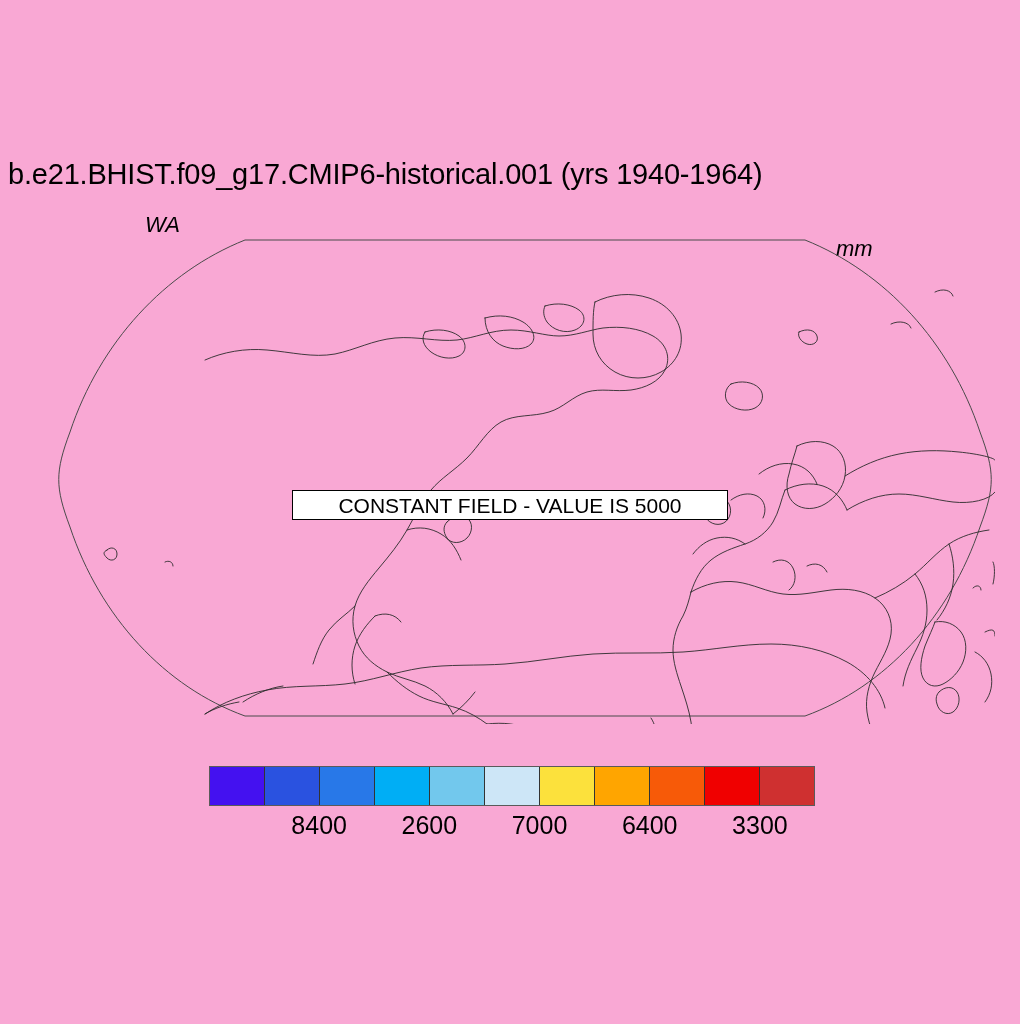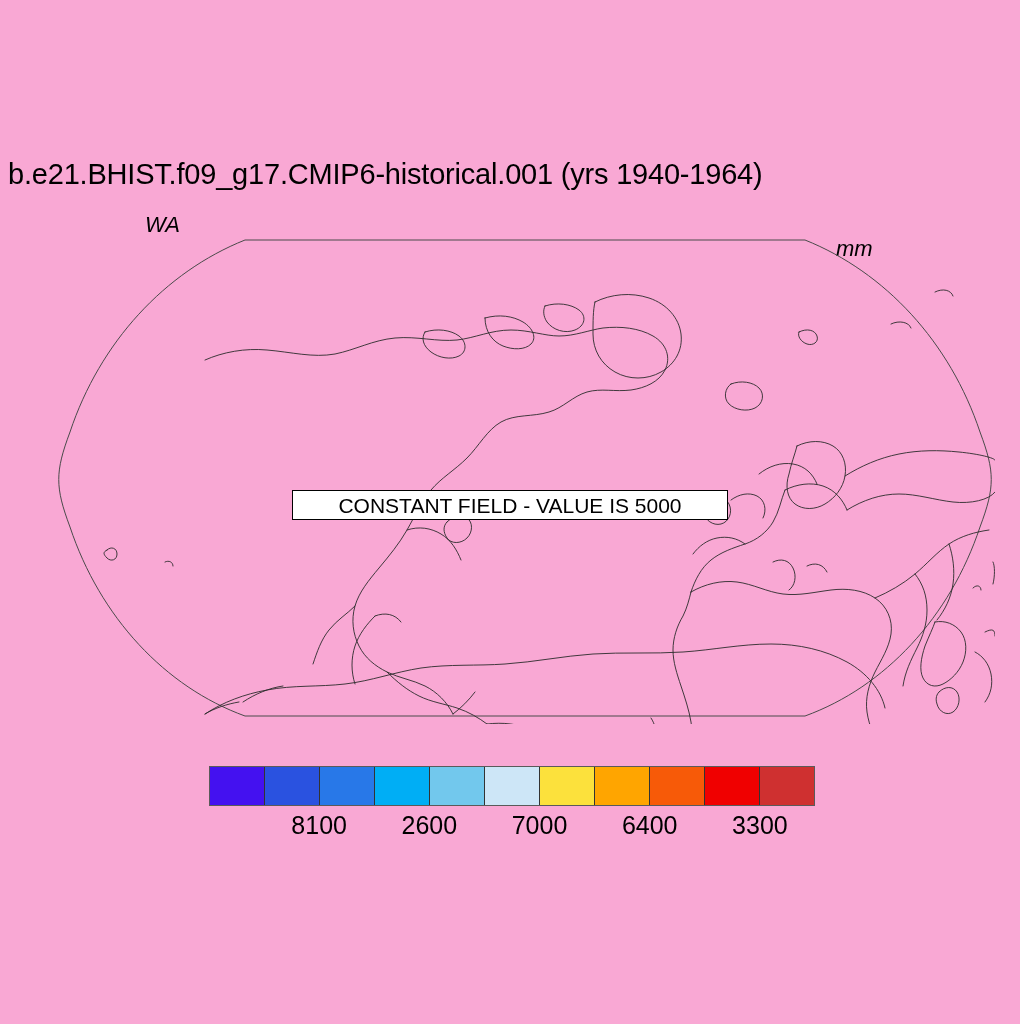--- a/index.html
+++ b/index.html
@@ -304,20 +304,20 @@
         <div class="cbar-swatch" style="background: rgb(114, 200, 237);"></div>
         <div class="cbar-swatch" style="background: rgb(205, 230, 247);"></div>
         <div class="cbar-swatch" style="background: rgb(252, 225, 60);"></div>
         <div class="cbar-swatch" style="background: rgb(255, 165, 0);"></div>
         <div class="cbar-swatch" style="background: rgb(247, 90, 8);"></div>
         <div class="cbar-swatch" style="background: rgb(240, 0, 0);"></div>
         <div class="cbar-swatch" style="background: rgb(207, 48, 48);"></div>
       </div>
   </div>
   <div id="colorbar-labels">
-      <div class="cbar-label" style="left: 110.182px;">8100</div>
+      <div class="cbar-label" style="left: 110.182px;">8400</div>
       <div class="cbar-label" style="left: 220.364px;">2600</div>
       <div class="cbar-label" style="left: 330.545px;">7000</div>
       <div class="cbar-label" style="left: 440.727px;">6400</div>
       <div class="cbar-label" style="left: 550.909px;">3300</div>
     </div>
 
 </div>
 
 </body></html>

